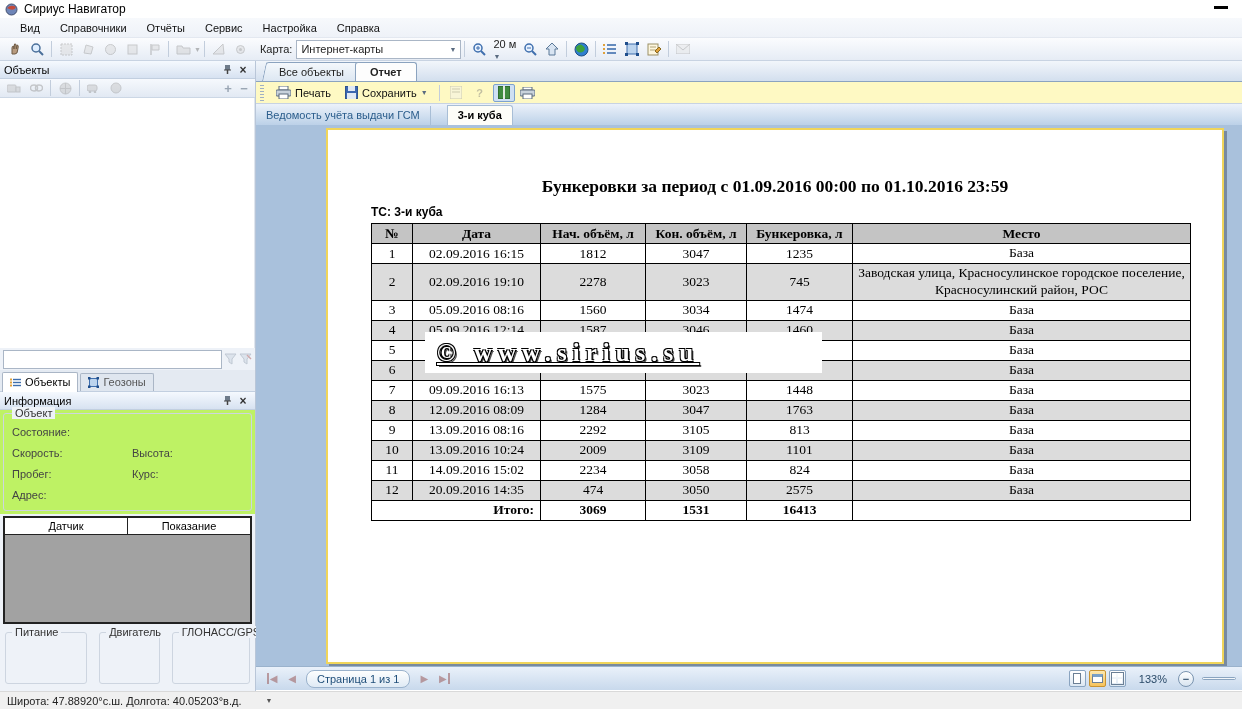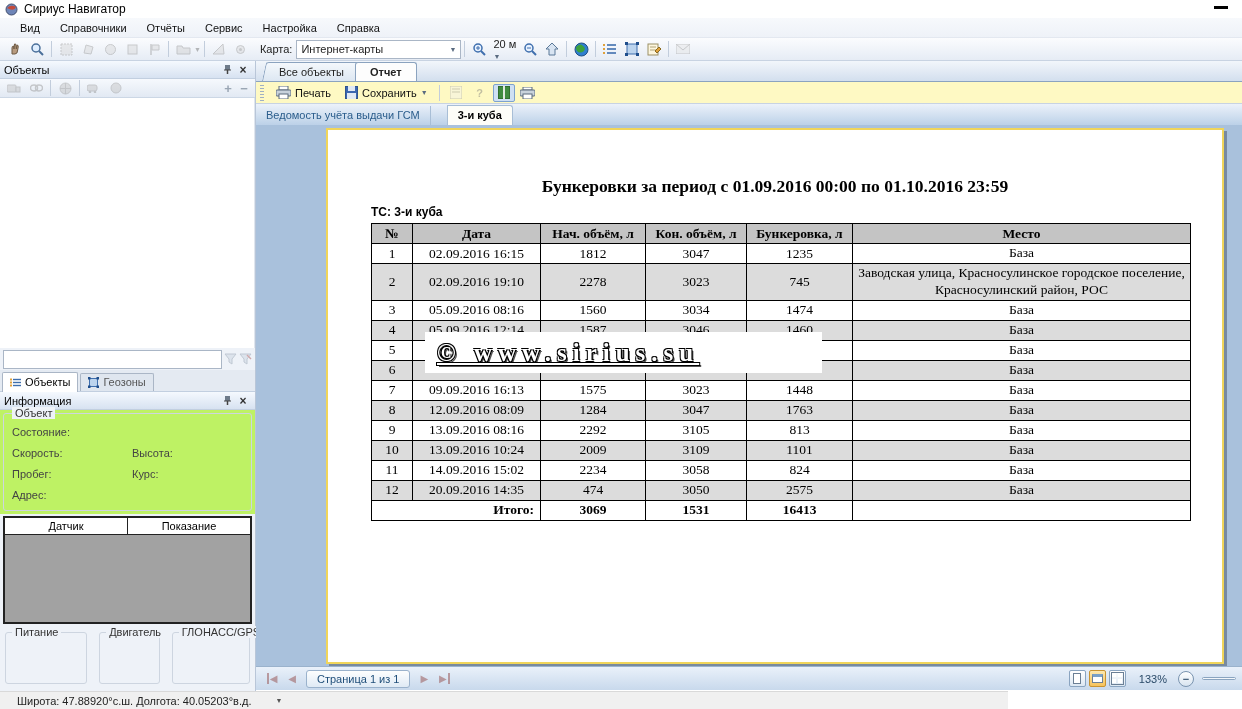--- a/index.html
+++ b/index.html
@@ -89,36 +89,36 @@
 
   .watermark { position:absolute; left:169px; top:207px; width:397px; height:41px; background:#fff; display:flex; align-items:center; padding-left:12px; z-index:5;
     font-family:"Liberation Serif",serif; font-size:25px; font-weight:bold; letter-spacing:6px; color:#fff; text-decoration:underline;
     text-shadow:-1px -1px 0 #000, 1px -1px 0 #000, -1px 1px 0 #000, 1px 1px 0 #000, 2px 2px 0 #555; }
 
   
   .navbar { height:24px; background:linear-gradient(#eaf1fa,#c8d9ec); border-top:1px solid #9ab2cc; display:flex; align-items:center; padding:0 6px; }
   .nav-btn { width:20px; height:18px; display:flex; align-items:center; justify-content:center; color:#9a5a5a; opacity:.55; font-size:10px; }
   .nav-btn .bar { border-left:2px solid #9a5a5a; padding-left:1px; }
   .nav-btn .bar-r { border-right:2px solid #9a5a5a; padding-right:1px; }
-  .pager { height:18px; border:1px solid #9ab2cc; border-radius:3px; background:linear-gradient(#fdfefe,#dfeaf5); color:#1f4e79; display:flex; align-items:center; padding:0 10px; margin:0 4px; }
+  .pager { height:18px; border:1px solid #9ab2cc; border-radius:8px; background:linear-gradient(#fdfefe,#dfeaf5); color:#1f4e79; display:flex; align-items:center; padding:0 10px; margin:0 4px; }
   .nav-right { margin-left:auto; display:flex; align-items:center; gap:3px; }
   .view-btn { width:17px; height:17px; border:1px solid #8aa4c0; border-radius:2px; background:linear-gradient(#fff,#dce7f2); display:flex; align-items:center; justify-content:center; }
   .view-btn.on { background:linear-gradient(#fde8b0,#f6c35c); border-color:#c89332; }
   .vb-page { width:8px; height:11px; background:#fff; border:1px solid #6b7f95; }
   .vb-fit { width:11px; height:9px; background:#fff; border:1px solid #6b7f95; border-top:3px solid #7aa0c8; }
   .vb-multi { width:11px; height:11px; background:
       linear-gradient(#fff,#fff) 0 0/4px 4px no-repeat, linear-gradient(#fff,#fff) 6px 0/4px 4px no-repeat,
       linear-gradient(#fff,#fff) 0 6px/4px 4px no-repeat, linear-gradient(#fff,#fff) 6px 6px/4px 4px no-repeat;
       outline:1px solid #6b7f95; }
   .zoom-label { color:#2a4a68; margin:0 8px 0 10px; }
   .zoom-minus { width:16px; height:16px; border-radius:50%; border:1px solid #7a94b0; background:linear-gradient(#fff,#d8e4f0); color:#44607c; display:flex; align-items:center; justify-content:center; font-weight:bold; }
   .zoom-track { width:34px; height:3px; background:#f2f6fa; border:1px solid #8aa4c0; border-radius:2px; margin-left:5px; }
 
   
-  .statusbar { position:absolute; left:0; top:691px; width:1008px; height:18px; background:#f0f0f0; border-top:1px solid #d9d9d9; display:flex; align-items:center; padding-left:17px; color:#222; }
+  .statusbar { position:absolute; left:0; top:691px; width:1242px; height:18px; background:#f0f0f0; border-top:1px solid #d9d9d9; display:flex; align-items:center; padding-left:7px; color:#222; }
   .statusbar .sb-caret { margin-left:24px; font-size:7px; color:#555; }
 
   svg { display:block; }
 </style>
 </head>
 <body>
 
 <div class="titlebar">
   <span class="appicon">
     <svg width="13" height="13">

